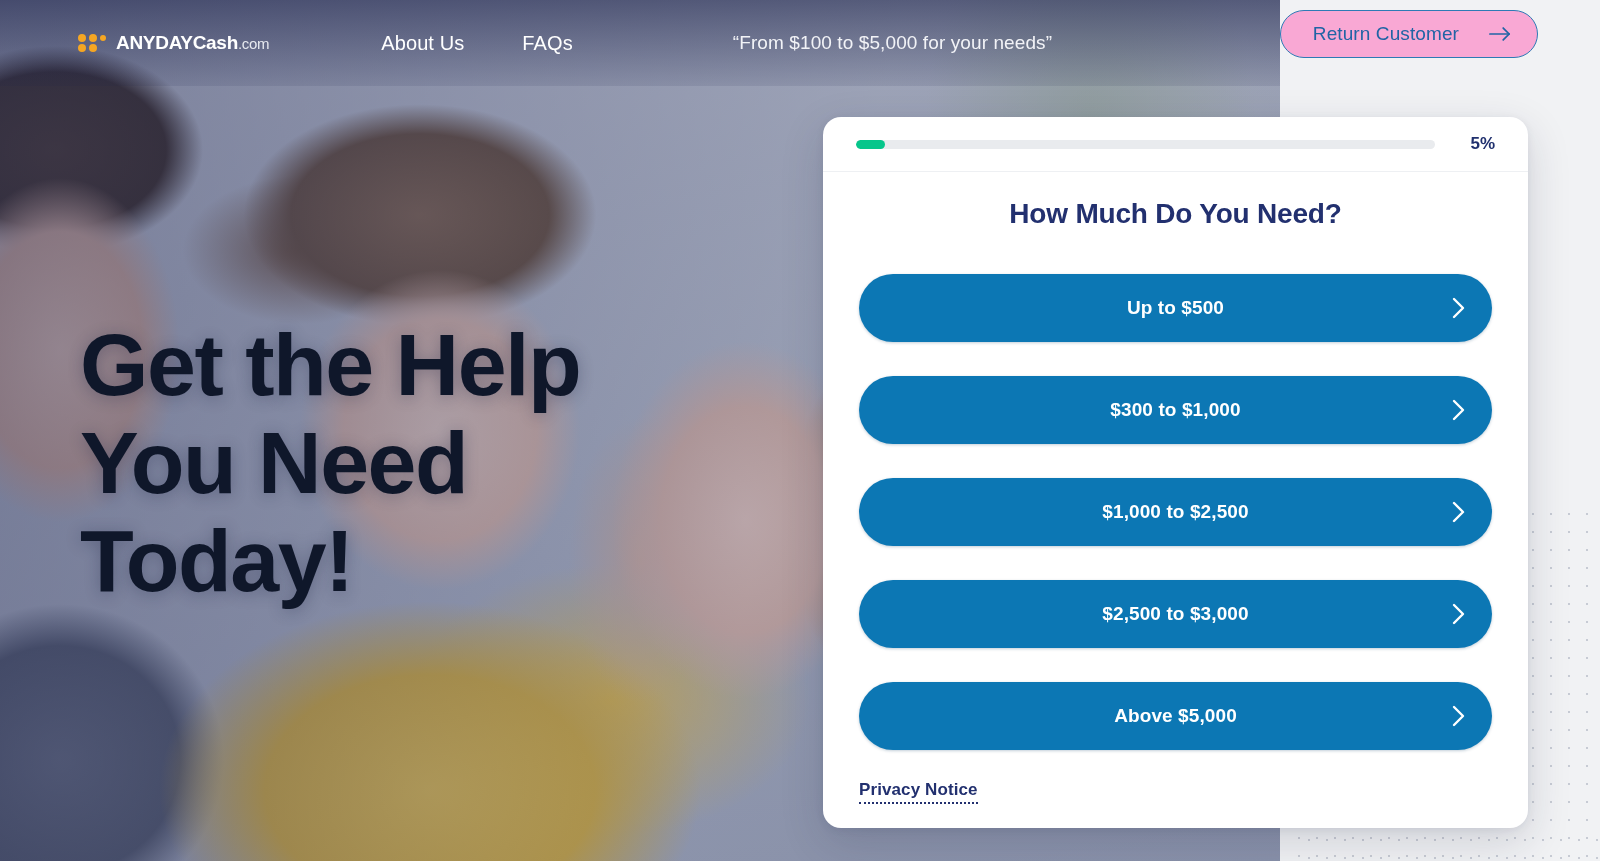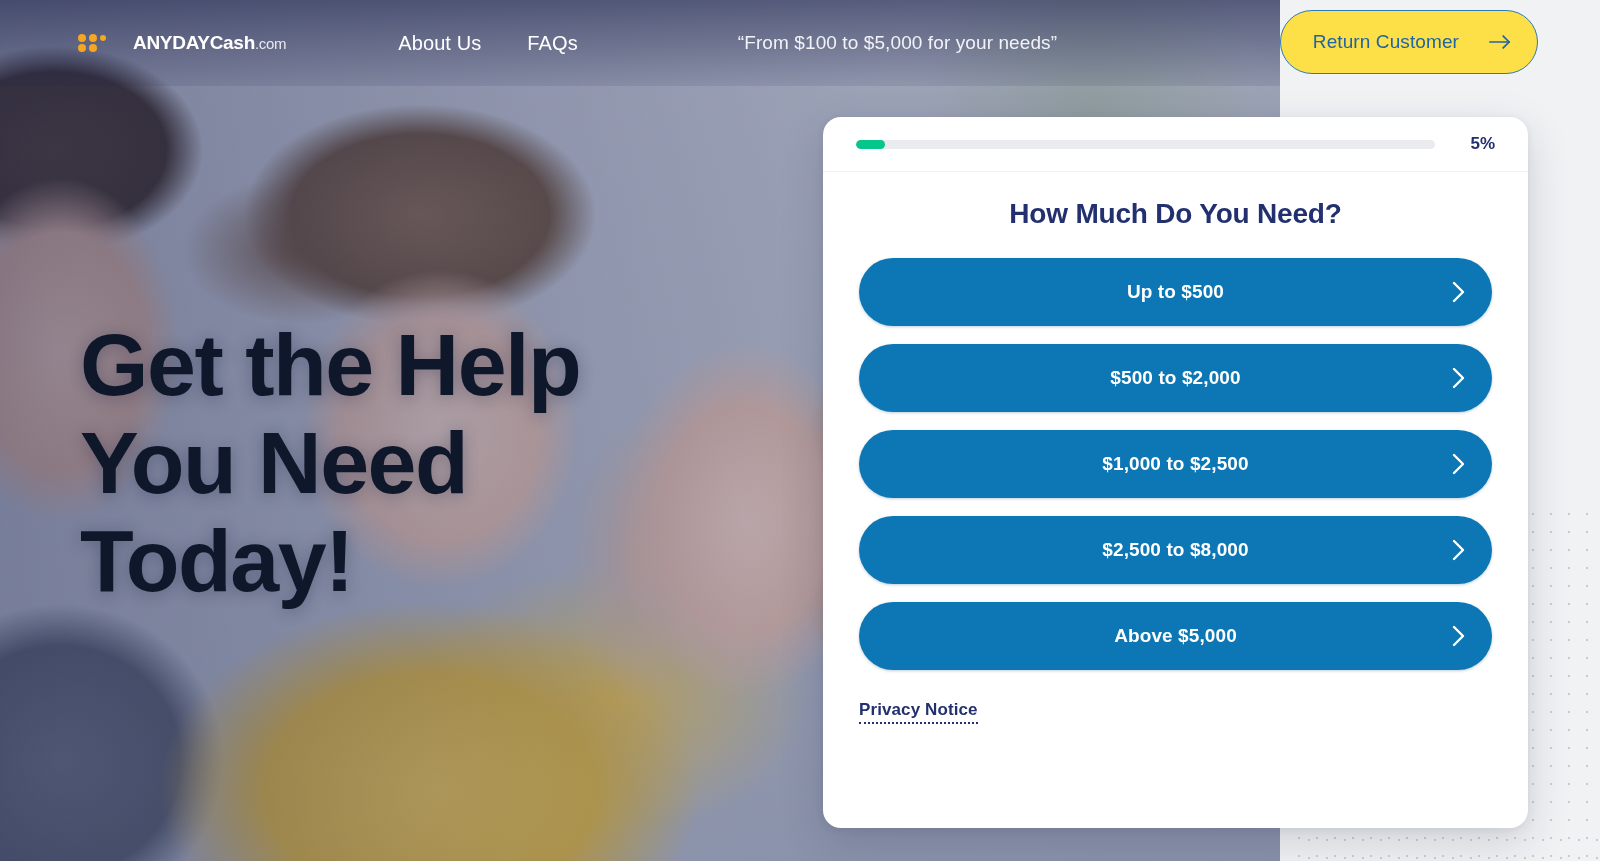--- a/index.html
+++ b/index.html
@@ -109,21 +109,21 @@
     width: 1600px;
     height: 86px;
     display: flex;
     align-items: center;
     z-index: 20;
   }
 
   .brand {
     display: flex;
     align-items: center;
-    gap: 26px;
+    gap: 9px;
     margin-left: 78px;
     text-decoration: none;
   }
   .logo-dots {
     display: grid;
     grid-template-columns: repeat(3, 8px);
     grid-template-rows: repeat(2, 8px);
     gap: 2.5px;
   }
   .logo-dots i {
@@ -144,21 +144,21 @@
   }
   .brand-text .tld {
     font-weight: 400;
     font-size: 15px;
     color: #e7e9ef;
   }
 
   .nav {
     display: flex;
     align-items: flex-start;
-    gap: 46px;
+    gap: 58px;
     margin-left: 112px;
   }
   .nav a {
     font-size: 20px;
     color: #ffffff;
     text-decoration: none;
     letter-spacing: .1px;
     white-space: nowrap;
   }
 
@@ -170,23 +170,23 @@
     letter-spacing: .1px;
   }
 
   .return-btn {
     position: absolute;
     top: 10px;
     right: 62px;
     display: flex;
     align-items: center;
     gap: 30px;
-    height: 64px;
+    height: 48px;
     padding: 0 26px 0 32px;
-    background: #fde047;
+    background: #f9a8d4;
     border: 1.6px solid #2e7ab5;
     border-radius: 34px;
     cursor: pointer;
     text-decoration: none;
   }
   .return-btn .label {
     font-size: 19px;
     color: #2064a5;
     white-space: nowrap;
     letter-spacing: .1px;
@@ -271,20 +271,21 @@
     height: 68px;
     background: #0c77b4;
     border: none;
     border-radius: 36px;
     cursor: pointer;
     display: flex;
     align-items: center;
     justify-content: center;
     font-family: inherit;
     box-shadow: 0 1px 3px rgba(10,60,100,.25);
+    margin-top: 16px;
   }
   .option .opt-label {
     font-size: 19px;
     font-weight: 700;
     color: #ffffff;
     letter-spacing: .1px;
   }
   .option .chev {
     position: absolute;
     right: 27px;
@@ -396,39 +397,39 @@
         <button class="option">
           <span class="opt-label">Up to $500</span>
           <span class="chev">
             <svg viewBox="0 0 13 22" width="13" height="22" fill="none" stroke="currentColor" stroke-width="2.4" stroke-linecap="round" stroke-linejoin="round">
               <path d="M2 2l9 9-9 9"></path>
             </svg>
           </span>
         </button>
 
         <button class="option">
-          <span class="opt-label">$500 to $2,000</span>
+          <span class="opt-label">$300 to $1,000</span>
           <span class="chev">
             <svg viewBox="0 0 13 22" width="13" height="22" fill="none" stroke="currentColor" stroke-width="2.4" stroke-linecap="round" stroke-linejoin="round">
               <path d="M2 2l9 9-9 9"></path>
             </svg>
           </span>
         </button>
 
         <button class="option">
           <span class="opt-label">$1,000 to $2,500</span>
           <span class="chev">
             <svg viewBox="0 0 13 22" width="13" height="22" fill="none" stroke="currentColor" stroke-width="2.4" stroke-linecap="round" stroke-linejoin="round">
               <path d="M2 2l9 9-9 9"></path>
             </svg>
           </span>
         </button>
 
         <button class="option">
-          <span class="opt-label">$2,500 to $8,000</span>
+          <span class="opt-label">$2,500 to $3,000</span>
           <span class="chev">
             <svg viewBox="0 0 13 22" width="13" height="22" fill="none" stroke="currentColor" stroke-width="2.4" stroke-linecap="round" stroke-linejoin="round">
               <path d="M2 2l9 9-9 9"></path>
             </svg>
           </span>
         </button>
 
         <button class="option">
           <span class="opt-label">Above $5,000</span>
           <span class="chev">

